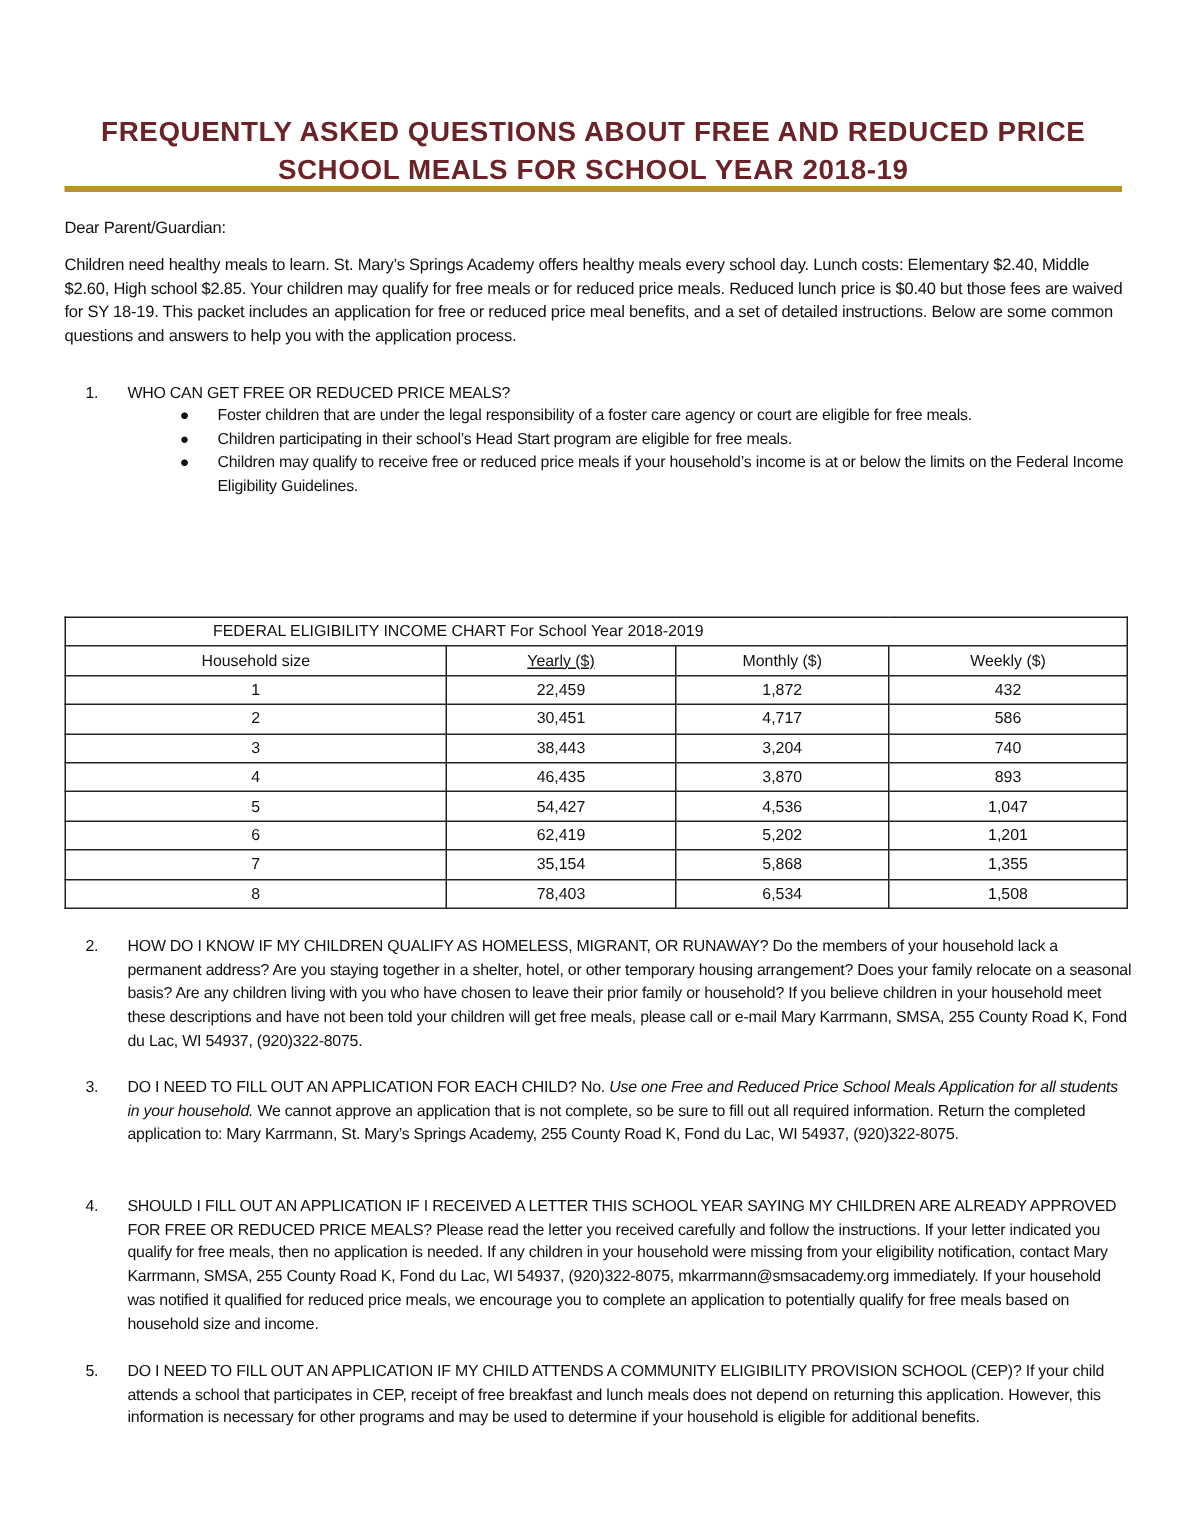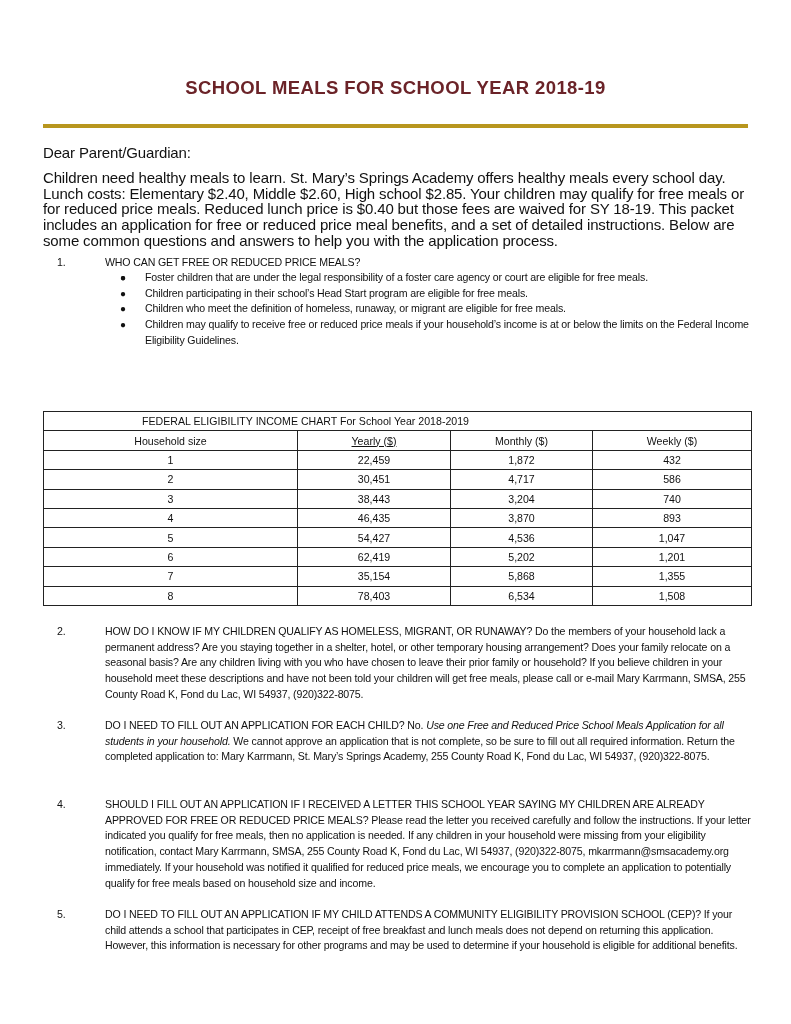--- a/index.html
+++ b/index.html
@@ -11,27 +11,27 @@
   .title {
     position: absolute; left: 0; width: 791px; top: 75px;
     text-align: center; color: #6b2328; font-weight: bold;
     font-size: 18.5px; line-height: 25px; letter-spacing: 0.4px;
   }
   .rule {
     position: absolute; left: 43px; width: 705px; top: 124px; height: 4px;
     background: #b8961e;
   }
   .txt {
-    position: absolute; font-size: 15px; line-height: 15.7px; letter-spacing: -0.15px;
+    position: absolute; font-size: 11px; line-height: 15.7px; letter-spacing: -0.15px;
   }
   .salutation { left: 43px; top: 145px; }
   .intro { left: 43px; top: 170px; width: 710px; }
   .q { position: absolute; left: 43px; width: 712px; font-size: 10.6px; line-height: 15.7px; letter-spacing: -0.15px; }
   .q .num { position: absolute; left: 14px; top: 0; }
-  .q .body { margin-left: 62px; }
+  .q .body { margin-left: 42px; }
   .q1 { top: 255px; }
   .bullets { position: absolute; left: 120px; top: 270px; width: 640px; margin: 0; padding: 0; list-style: none; }
   .bullets li { position: relative; padding-left: 25px; font-size: 10.6px; line-height: 15.7px; letter-spacing: -0.15px; }
   .bullets li .dot { position: absolute; left: 0; top: 0; font-size: 10px; }
   .q2 { top: 624px; }
   .q3 { top: 718px; }
   .q4 { top: 797px; }
   .q5 { top: 907px; }
   .em { font-style: italic; }
 
@@ -48,36 +48,37 @@
   table.income td.c0 { width: 253px; }
   table.income td.c1 { width: 152px; text-decoration: underline; }
   table.income td.c2 { width: 141px; }
 </style>
 </head>
 <body>
 
 <div class="page">
 
   <div class="title">
+    <div>FREQUENTLY ASKED QUESTIONS ABOUT FREE AND REDUCED PRICE</div>
     <div>SCHOOL MEALS FOR SCHOOL YEAR 2018-19</div>
   </div>
   <div class="rule"></div>
 
   <div class="txt salutation">Dear Parent/Guardian:</div>
   <div class="txt intro">Children need healthy meals to learn. St. Mary’s Springs Academy offers healthy meals every school day. Lunch costs:  Elementary $2.40, Middle $2.60, High school $2.85. Your children may qualify for free meals or for reduced price meals. Reduced lunch price is $0.40 but those fees are waived for SY 18-19. This packet includes an application for free or reduced price meal benefits, and a set of detailed instructions. Below are some common questions and answers to help you with the application process.</div>
 
   <div class="q q1">
     <span class="num">1.</span>
     <div class="body"><span>WHO CAN GET FREE OR REDUCED PRICE MEALS?</span></div>
   </div>
   <ul class="bullets">
     <li><span class="dot">●</span></li>
     <li><span class="dot">●</span><span>Foster children that are under the legal responsibility of a foster care agency or court are eligible for free meals.</span></li>
     <li><span class="dot">●</span><span>Children participating in their school’s Head Start program are eligible for free meals.</span></li>
-    <li><span class="dot">●</span><span>Children who meet the definition of homeless, runaway, or migrant are eligible for free meals.</span></li>
+    <li><span class="dot">●</span></li>
     <li><span class="dot">●</span><span>Children may qualify to receive free or reduced price meals if your household’s income is at or below the limits on the Federal Income Eligibility Guidelines.</span></li>
   </ul>
 
   <table class="income">
     <tbody>
         <tr>
       <td colspan="4" class="caption-cell">FEDERAL ELIGIBILITY INCOME CHART For School Year 2018-2019</td>
     </tr>
     <tr>
       <td class="c0">Household size</td>

